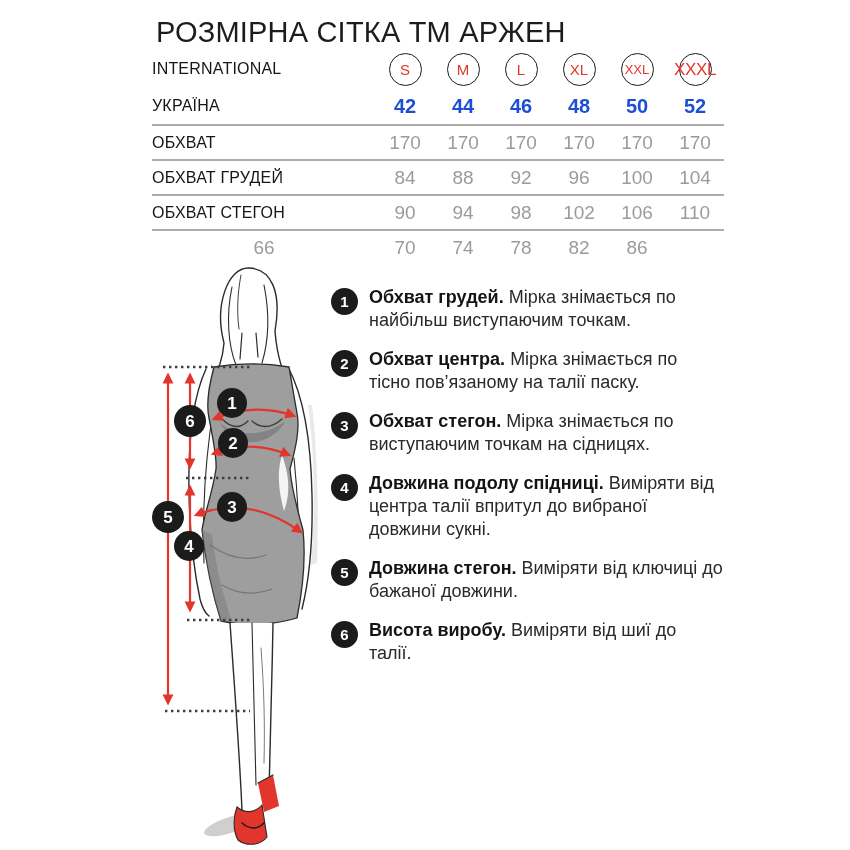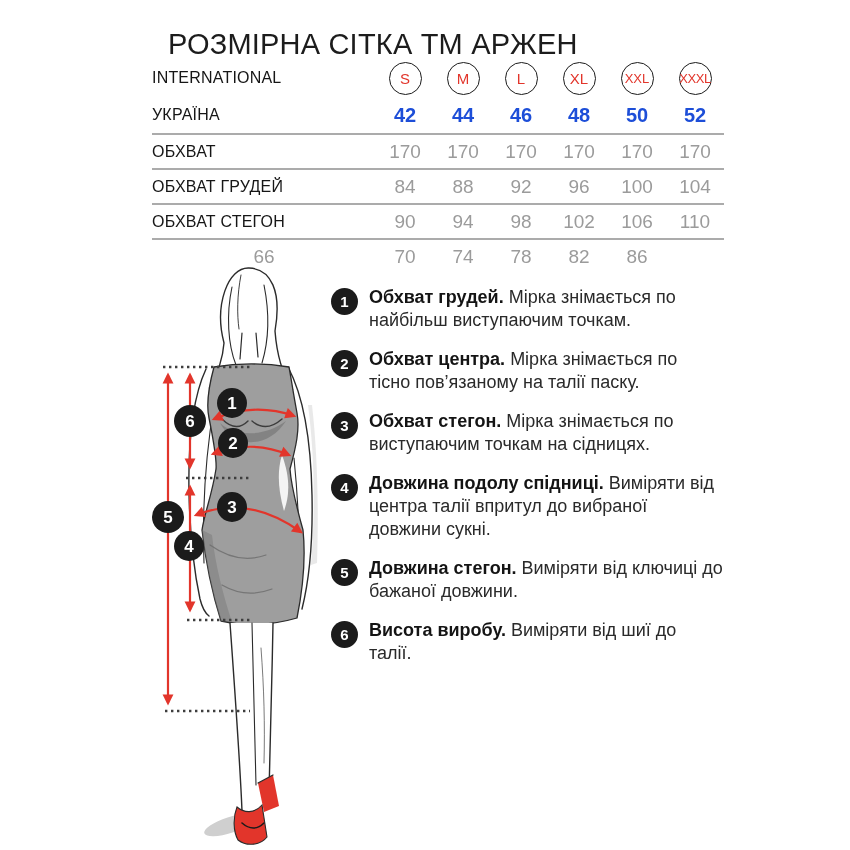--- a/index.html
+++ b/index.html
@@ -1,37 +1,37 @@
 <!DOCTYPE html>
 <html><head>
 <meta charset="utf-8">
 <style>
   html,body{margin:0;padding:0;background:#ffffff;}
   .page{position:relative;width:850px;height:850px;background:#ffffff;overflow:hidden;
         font-family:"Liberation Sans", sans-serif;color:#1c1c1c;}
 
-  .title{position:absolute;left:152px;top:12px;margin:16px;font-size:29px;font-weight:400;
+  .title{position:absolute;left:152px;top:12px;margin:4px;font-size:29px;font-weight:400;
          letter-spacing:.2px;color:#1c1c1c;}
 
   
-  .size-table{position:absolute;left:152px;top:59px;width:572px;}
+  .size-table{position:absolute;left:152px;top:50px;width:572px;}
   .trow{display:grid;grid-template-columns:224px repeat(6,58px);align-items:center;}
   .lbl{font-size:16px;color:#161616;letter-spacing:.2px;}
   .cell{text-align:center;}
   .row-intl{height:38px;}
   .row-ua{height:36px;}
   .ua-val{font-size:20px;font-weight:700;color:#1d4ed8;}
   .row-m{height:33px;}
   .m-val{font-size:19px;color:#9b9b9b;}
   .divider{border-top:2px solid #ababab;height:0;}
   .size-circle{width:31px;height:31px;border:1.6px solid #1b1b1b;border-radius:50%;
                display:inline-flex;align-items:center;justify-content:center;
                color:#e2352b;font-size:15px;line-height:1;white-space:nowrap;overflow:visible;}
   .sc-xxl{font-size:13px;}
-  .sc-xxxl{font-size:13px;letter-spacing:-.4px;}
+  .sc-xxxl{font-size:17px;letter-spacing:-.4px;}
 
   
   .figure{position:absolute;left:140px;top:263px;width:200px;height:587px;}
 
   
   .guide{position:absolute;left:331px;top:286px;width:392px;}
   .gitem{display:flex;gap:11px;margin-bottom:16px;}
   .gnum{width:27px;height:27px;border-radius:50%;background:#1b1b1b;color:#fff;
         font-size:15px;font-weight:700;display:flex;align-items:center;justify-content:center;
         flex-shrink:0;margin-top:2px;}

